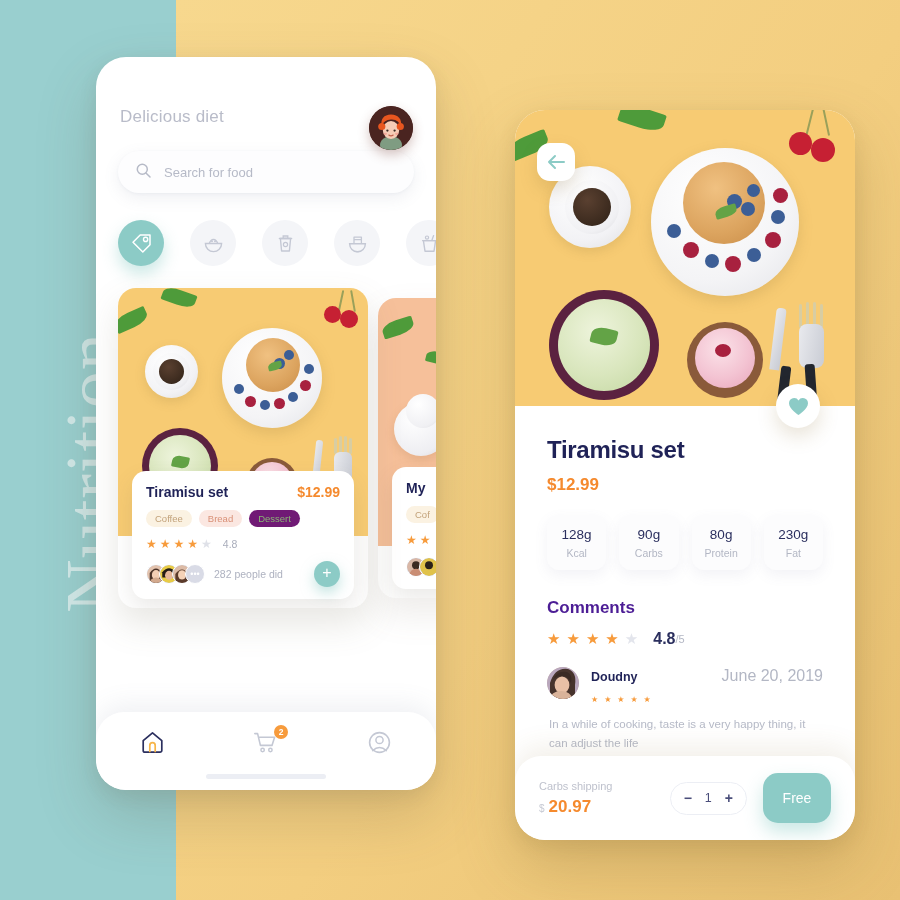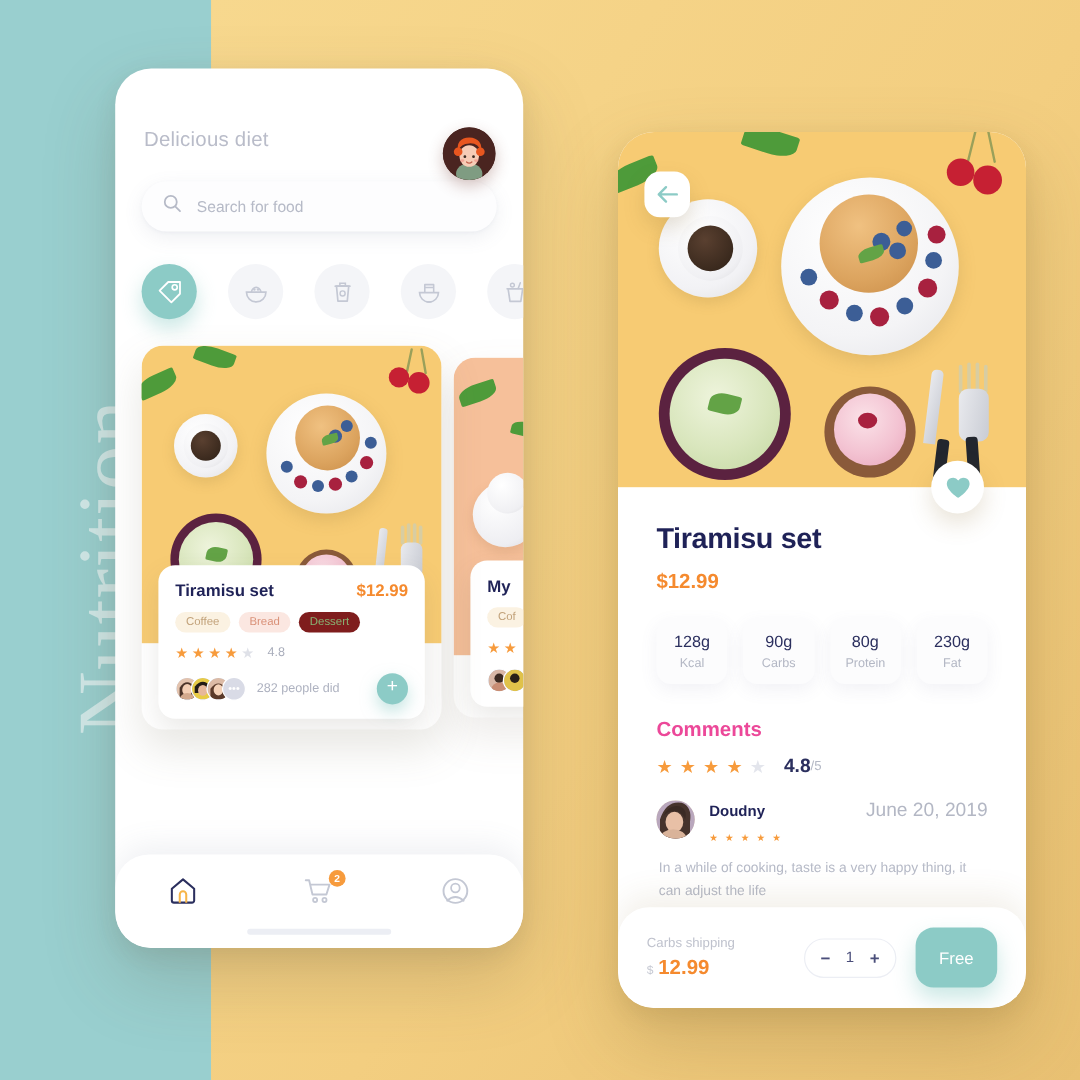--- a/index.html
+++ b/index.html
@@ -104,21 +104,21 @@
     background:#fff; border-radius:14px; padding:13px 14px 12px 14px;
     box-shadow:0 10px 22px rgba(100,95,80,0.13);
   }
   .ci-top { display:flex; justify-content:space-between; align-items:baseline; }
   .ci-title { font-size:14px; font-weight:bold; color:#1f2257; }
   .ci-price { font-size:14px; font-weight:bold; color:#F58A2E; }
   .tags { display:flex; gap:7px; margin-top:10px; }
   .tag { font-size:9.5px; padding:3px 9px; border-radius:9px; }
   .tag-coffee  { background:#FBF2E2; color:#C2A27A; }
   .tag-bread   { background:#FBE7E1; color:#D99077; }
-  .tag-dessert { background:#7f1d1d; color:#88B474; }
+  .tag-dessert { background:#701a75; color:#88B474; }
   .stars-row { display:flex; align-items:center; margin-top:10px; }
   .star { font-size:12px; color:#F79B3C; margin-right:3px; letter-spacing:0; }
   .star.off { color:#dfe1e8; }
   .rate-val { font-size:10.5px; color:#a9adbb; margin-left:8px; }
   .people-row { display:flex; align-items:center; margin-top:10px; }
   .faces { display:flex; }
   .face {
     width:20px; height:20px; border-radius:50%;
     border:1.6px solid #fff; margin-left:-7px; background:#cdd1dd;
     overflow:hidden; position:relative;
@@ -173,21 +173,21 @@
   .d-title { font-size:24px; font-weight:bold; color:#1f2257; letter-spacing:-.3px; }
   .d-price { font-size:17px; font-weight:bold; color:#F58A2E; margin-top:11px; }
   .nutri { display:flex; gap:13px; margin-top:20px; }
   .nut-box {
     flex:1; background:#fcfcfd; border-radius:12px;
     padding:12px 0 11px 0; text-align:center;
     box-shadow:0 5px 14px rgba(110,115,150,0.09);
   }
   .nut-val { font-size:13.5px; color:#2b2f5e; font-weight:500; }
   .nut-lab { font-size:10.5px; color:#b3b7c4; margin-top:5px; }
-  .c-head { font-size:17px; font-weight:bold; color:#ec4899; margin-top:28px; }
+  .c-head { font-size:17px; font-weight:bold; color:#4c1d95; margin-top:28px; }
   .c-stars { display:flex; align-items:center; margin-top:12px; }
   .c-star { font-size:15px; color:#F79B3C; margin-right:6px; }
   .c-star.off { color:#e3e5ec; }
   .c-score { font-size:16px; font-weight:bold; color:#2b2f5e; margin-left:9px; }
   .c-of { font-size:11px; color:#b3b7c4; }
   .review { display:flex; margin-top:19px; }
   .rev-av {
     width:32px; height:32px; border-radius:50%;
     background:#cbb8b0; overflow:hidden; flex:none; position:relative;
   }
@@ -632,21 +632,21 @@
       </div>
     </div>
     <div class="rev-text">In a while of cooking, taste is a very happy thing, it can adjust the life</div>
   </div>
 
   <div class="buybar">
     <div class="bb-left">
       <div class="bb-ship">Carbs shipping</div>
       <div class="bb-price-row">
         <span class="bb-cur">$</span>
-        <span class="bb-price">12.99</span>
+        <span class="bb-price">20.97</span>
       </div>
     </div>
     <div class="stepper">
       <span class="st-btn">−</span>
       <span class="st-qty">1</span>
       <span class="st-btn">+</span>
     </div>
     <div class="cart-btn">Free</div>
   </div>
 </div>

